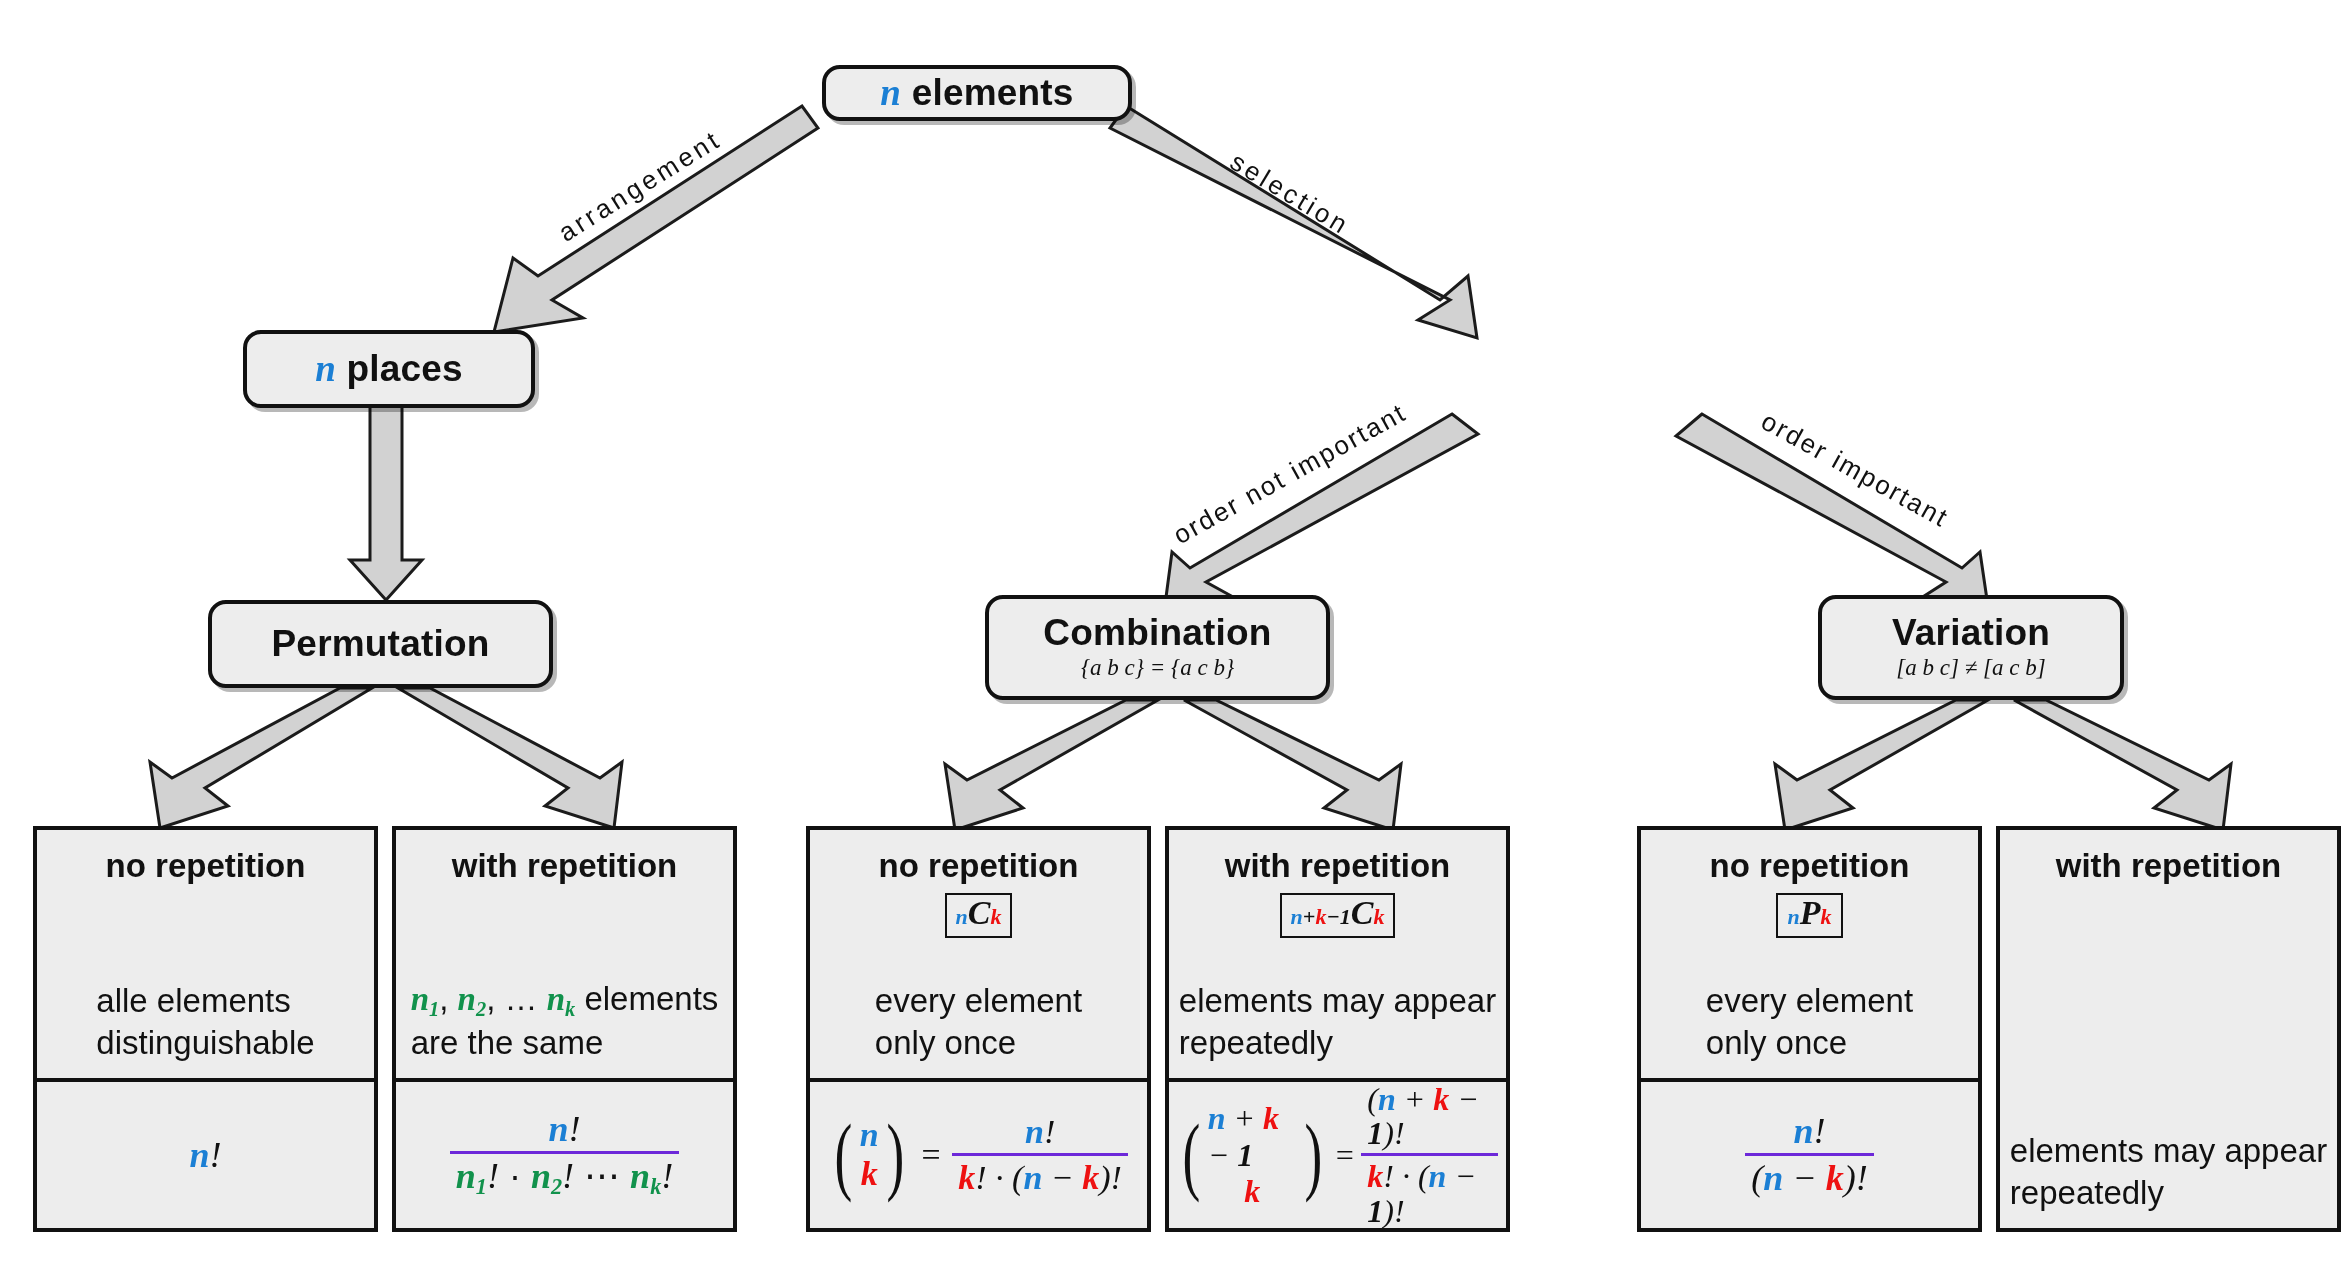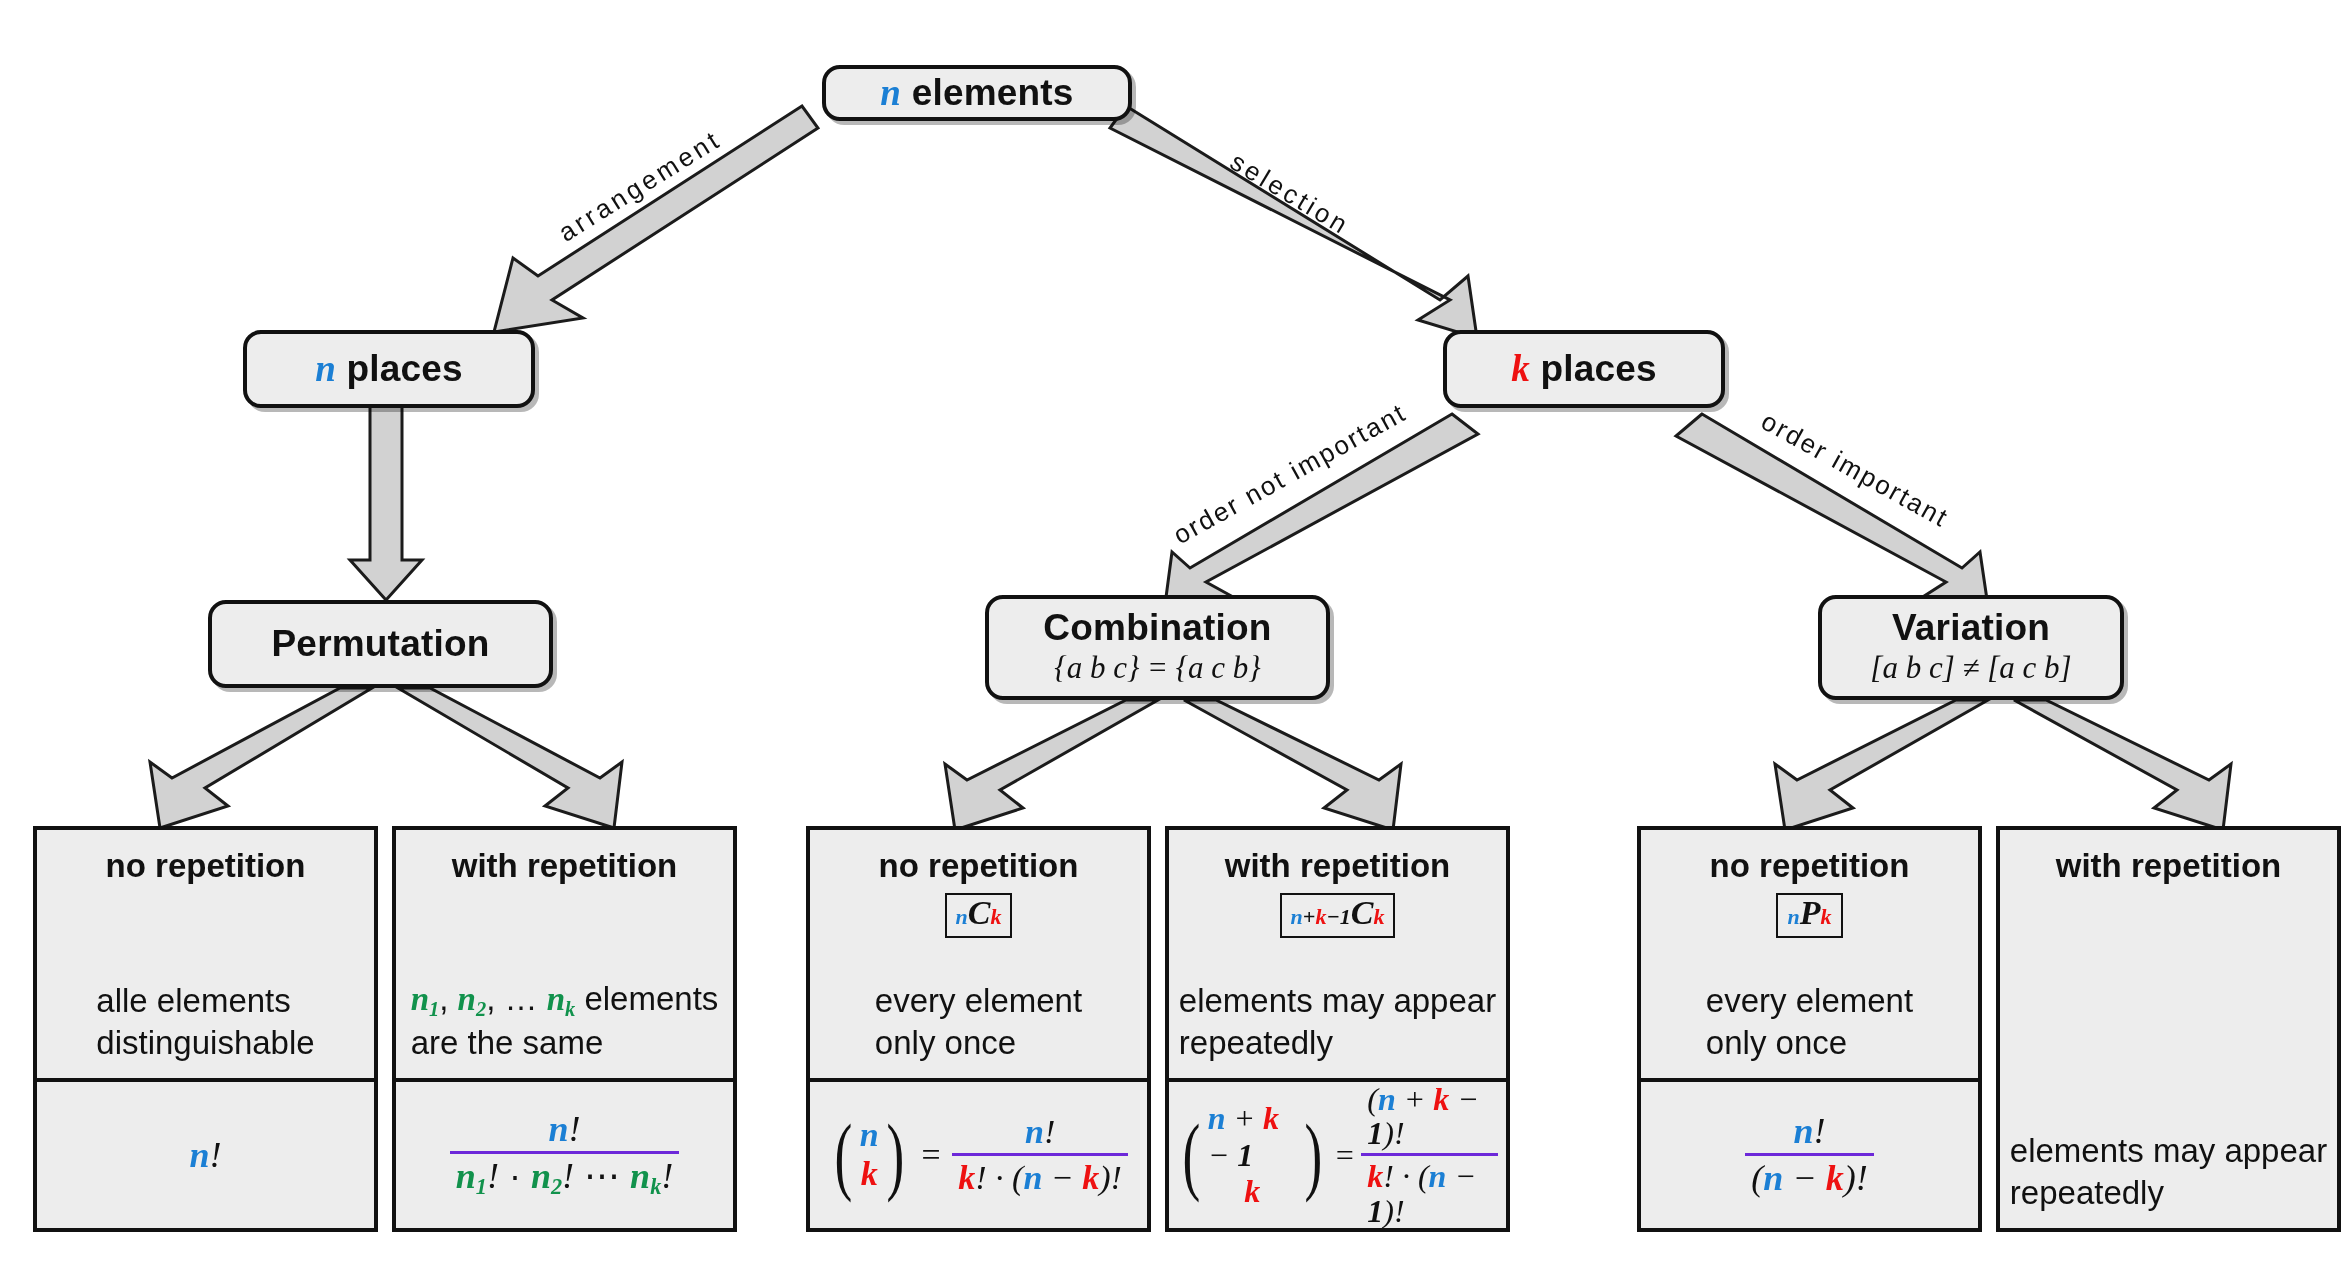--- a/index.html
+++ b/index.html
@@ -39,21 +39,21 @@
     font-weight:bold;
     font-size:37px;
     color:#111;
     letter-spacing:.2px;
     line-height:1.05;
     white-space:nowrap;
   }
   .node .sub{
     font-family:"Liberation Serif", serif;
     font-style:italic;
-    font-size:31px;
+    font-size:23px;
     color:#111;
     margin-top:2px;
     white-space:nowrap;
   }
   
   .leaf{
     position:absolute;
     box-sizing:border-box;
     background:#ededed;
     border:4px solid #111111;
@@ -210,26 +210,20 @@
     </div>
   </div>
 
   <div class="node" style="left:243px; top:330px; width:292px; height:78px;">
     <div class="title">
       <span class="mb blue">n</span>
       <span>places</span>
     </div>
   </div>
 
-  <div class="node" style="left:1443px; top:330px; width:282px; height:78px;">
-    <div class="title">
-      <span class="mb red">k</span>
-      <span>places</span>
-    </div>
-  </div>
 
   <div class="node" style="left:208px; top:600px; width:345px; height:88px;">
     <div class="title">Permutation</div>
   </div>
 
   <div class="node" style="left:985px; top:595px; width:345px; height:105px;">
     <div class="title">Combination</div>
     <div class="sub">{a b c} = {a c b}</div>
   </div>
 

